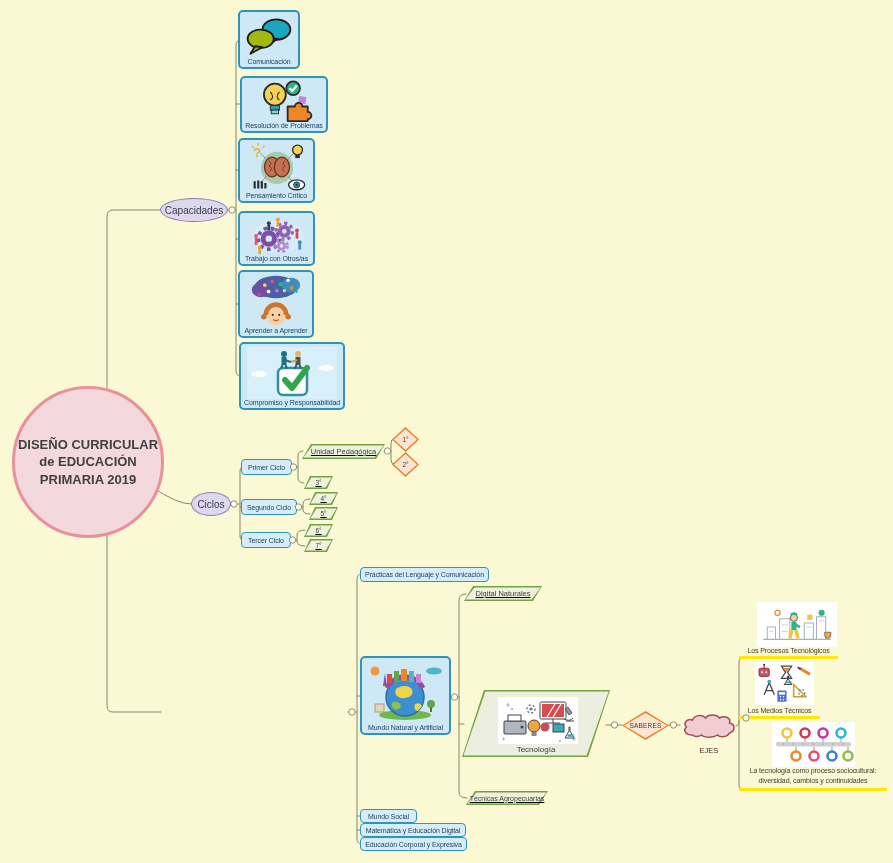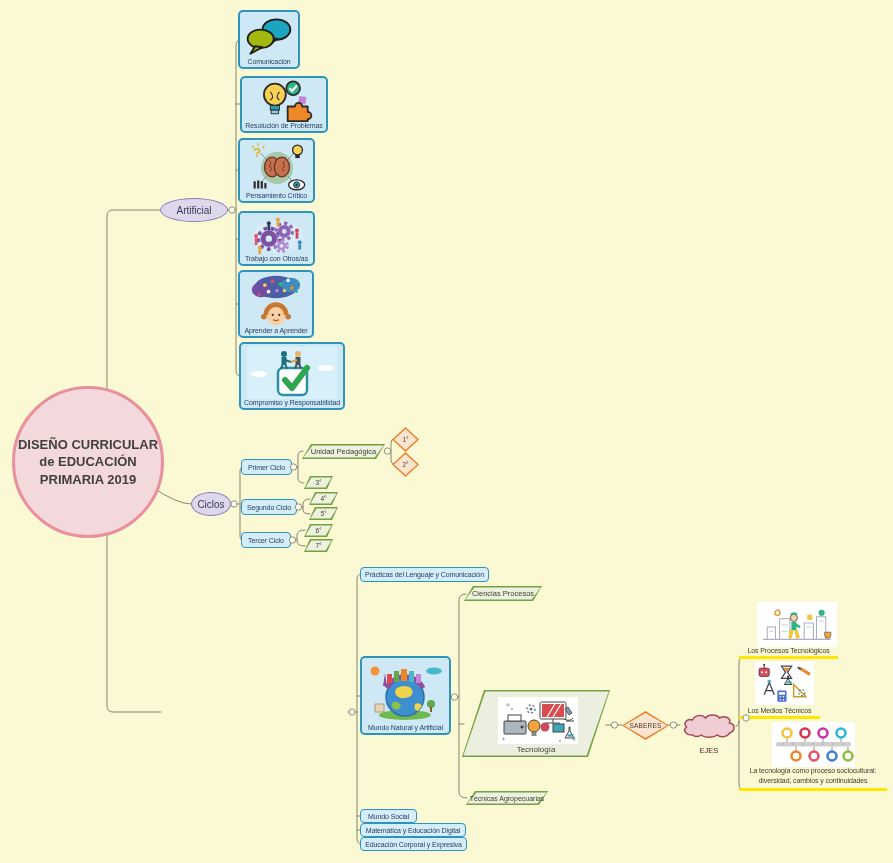--- a/index.html
+++ b/index.html
@@ -18,21 +18,21 @@
   .bluebox{background:#D5EDF8;border:1.5px solid #2E94BA;border-radius:4px;
     display:flex;align-items:center;justify-content:center;color:#1E3A5F;font-size:7px;
     letter-spacing:-0.1px;white-space:nowrap;}
   
   .capbox{background:#CEE9F5;border:2px solid #2E94BA;border-radius:5px;
     display:flex;flex-direction:column;align-items:center;justify-content:flex-end;
     padding:3px 2px 2px 2px;}
   .capbox .img{flex:1;display:flex;align-items:center;justify-content:center;width:100%;}
   .caplabel{color:#1E3A5F;font-size:7px;white-space:nowrap;text-align:center;letter-spacing:-0.1px;}
   
-  .para{position:absolute;}
+  .para{position:absolute;text-decoration:underline;}
   .para .pb,.para .pf{position:absolute;}
   .para .pb{inset:0;background:#74A142;}
   .para .pf{inset:1.4px;background:#EEF1DE;}
   .para .pt{position:relative;width:100%;height:100%;display:flex;align-items:center;
     justify-content:center;color:#38402C;font-size:7px;white-space:nowrap;z-index:1;}
   .slant6 .pb,.slant6 .pf{clip-path:polygon(6px 0,100% 0,calc(100% - 6px) 100%,0 100%);}
   .slant8 .pb,.slant8 .pf{clip-path:polygon(9px 0,100% 0,calc(100% - 9px) 100%,0 100%);}
   .slant22 .pb,.slant22 .pf{clip-path:polygon(22px 0,100% 0,calc(100% - 22px) 100%,0 100%);}
   
   .diamond{position:absolute;}
@@ -92,21 +92,21 @@
       <path d="M668,725 L680,725"></path>
       <path d="M736,726 Q739,726 739,721"></path>
       <path d="M742,658 Q739,658 739,663 L739,784 Q739,789 742,789"></path>
     </g>
   </svg>
 
   <div class="node root" style="left:12px;top:386px;width:152px;height:152px;">DISEÑO CURRICULAR
 de EDUCACIÓN
 PRIMARIA 2019</div>
 
-  <div class="node ellipse" style="left:160px;top:198px;width:68px;height:24px;">Artificial</div>
+  <div class="node ellipse" style="left:160px;top:198px;width:68px;height:24px;">Capacidades</div>
   <div class="node ellipse" style="left:191px;top:492px;width:40px;height:24px;">Ciclos</div>
 
   <div class="node capbox" style="left:238px;top:10px;width:62px;height:59px;">
     <div class="img">
       <svg width="52" height="40" viewBox="0 0 56 42">
         <ellipse cx="36" cy="13" rx="15" ry="11" fill="#1CA5BE" stroke="#1d1d1d" stroke-width="2"></ellipse>
         <path d="M30,22 L26,31 L37,23 Z" fill="#1CA5BE" stroke="#1d1d1d" stroke-width="2" stroke-linejoin="round"></path>
         <ellipse cx="19" cy="23" rx="14" ry="10" fill="#A3B80E" stroke="#1d1d1d" stroke-width="2"></ellipse>
         <path d="M13,31 L8,39 L21,32 Z" fill="#A3B80E" stroke="#1d1d1d" stroke-width="2" stroke-linejoin="round"></path>
       </svg>
@@ -299,21 +299,21 @@
         <circle cx="64" cy="40" r="4" fill="#5FA84C"></circle>
           <rect x="63" y="43" width="2" height="5" fill="#8B5A2B"></rect>
       </svg>
     </div>
     <div class="caplabel">Mundo Natural y Artificial</div>
   </div>
 
   <div class="para slant8" style="left:464px;top:586px;width:78px;height:15px;">
     <div class="pb"></div>
     <div class="pf"></div>
-    <div class="pt" style="font-size:7.5px;">Ciencias Procesos</div>
+    <div class="pt" style="font-size:7.5px;">Digital Naturales</div>
   </div>
 
   <div class="para slant22" style="left:462px;top:690px;width:148px;height:67px;">
     <div class="pb"></div>
     <div class="pf" style="background:#ECEFE0;"></div>
     <div class="tec-img">
       <svg width="80" height="47" viewBox="0 0 80 47">
         <path d="M8,8 h4 m-2,-2 v4 M74,42 h4 m-2,-2 v4 M4,42 h3 m-1.5,-1.5 v3" stroke="#99a3ad" stroke-width="0.8"></path>
         <circle cx="33" cy="12" r="4" fill="none" stroke="#667788" stroke-width="1.4" stroke-dasharray="2 2"></circle>
         <circle cx="33" cy="12" r="1.5" fill="#667788"></circle>

